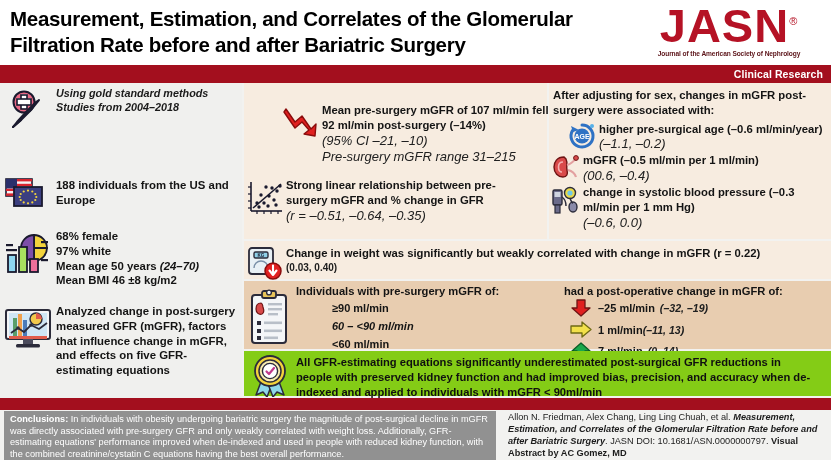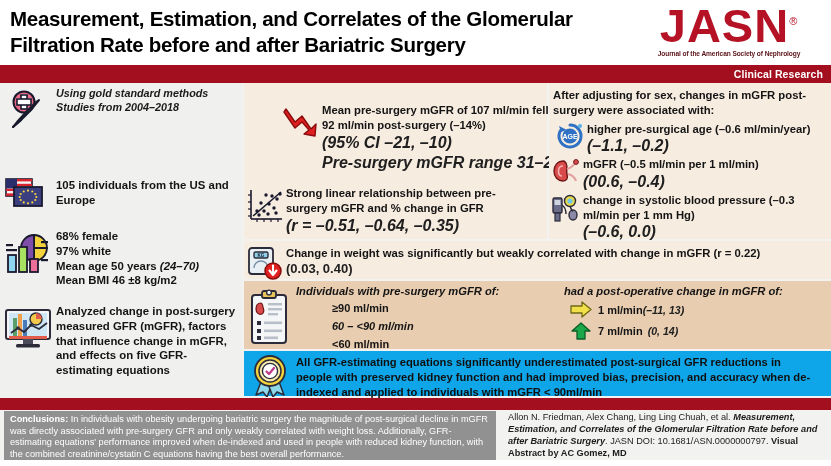--- a/index.html
+++ b/index.html
@@ -54,40 +54,40 @@
   .band-weight{
     position:absolute;left:244px;top:241px;width:587px;height:38px;
     background:#f7ece0;
   }
   .band-table{
     position:absolute;left:244px;top:281px;width:587px;height:68px;
     background:#e8cdb0;
   }
   .band-equations{
     position:absolute;left:244px;top:351px;width:587px;height:45px;
-    background:#0ea5e9;
+    background:#84cc16;
   }
 
   
   .lblock{position:absolute;display:flex;align-items:flex-start;}
   .licon{width:56px;flex:0 0 56px;display:flex;justify-content:center;padding-top:2px;}
   .ltext{font-size:11.4px;font-weight:bold;color:#141414;line-height:1.30;}
   .ltext .it{font-style:italic;font-weight:bold;}
   .sub-it{font-size:10.8px;font-style:italic;font-weight:bold;color:#1a1a1a;line-height:1.28;}
 
   
   .mtext{font-size:11.3px;font-weight:bold;color:#141414;line-height:1.31;}
-  .mnote{font-size:16px;font-style:italic;font-weight:bold;color:#202020;line-height:1.30;}
-  .mnote-n{font-size:13px;font-weight:bold;color:#202020;line-height:1.30;}
+  .mnote{font-size:13px;font-style:italic;font-weight:normal;color:#202020;line-height:1.30;}
+  .mnote-n{font-size:10px;font-weight:bold;color:#202020;line-height:1.30;}
 
   .rowflex{display:flex;align-items:flex-start;}
   .ricon{width:42px;flex:0 0 42px;display:flex;justify-content:center;}
 
   
-  .tbl-head{font-size:11.2px;font-weight:bold;color:#141414;font-style:italic;}
+  .tbl-head{font-size:11.2px;font-weight:bold;color:#141414;}
   .tbl-cell{font-size:11.0px;font-weight:bold;color:#141414;}
   .tbl-ci{font-size:10.6px;font-style:italic;font-weight:bold;color:#202020;}
 
   
   .eqtext{font-size:11.2px;font-weight:bold;color:#101010;line-height:1.33;}
 
   
   .footbar{position:absolute;left:0;top:398px;width:831px;height:12px;background:#a30f1e;}
   .foot-grey{
     position:absolute;left:4px;top:411px;width:492px;height:51px;background:#919191;
@@ -158,21 +158,21 @@
               <circle cx="28.3" cy="27.4" r="1.1"></circle>
             <circle cx="24" cy="28.3" r="1.1"></circle>
               <circle cx="19.7" cy="27.4" r="1.1"></circle>
             <circle cx="16.7" cy="25" r="1.1"></circle>
               <circle cx="15.7" cy="22" r="1.1"></circle>
             <circle cx="16.7" cy="19" r="1.1"></circle>
               <circle cx="19.7" cy="16.5" r="1.1"></circle>
           </g>
         </svg>
       </div>
-      <div class="ltext" style="width:176px;padding-top:5px;">105 individuals from the US and Europe</div>
+      <div class="ltext" style="width:176px;padding-top:5px;">188 individuals from the US and Europe</div>
     </div>
 
     <div class="lblock" style="left:0;top:144px;width:242px;">
       <div class="licon">
         <svg width="48" height="46" viewBox="0 0 48 46">
           <path d="M30 6 A13 13 0 0 1 43 19 L30 19 Z" fill="#f2d33c" stroke="#1a1a2e" stroke-width="1.8"></path>
           <path d="M43 19 A13 13 0 0 1 30 32 L30 19 Z" fill="#f2d33c" stroke="#1a1a2e" stroke-width="1.8"></path>
           <path d="M30 32 A13 13 0 0 1 17 19 A13 13 0 0 1 30 6 Z" fill="#7d4fa8" stroke="#1a1a2e" stroke-width="1.8"></path>
           <rect x="4" y="26" width="8" height="17" fill="#8fd7f0" stroke="#1a1a2e" stroke-width="1.8"></rect>
           <rect x="15" y="18" width="8" height="25" fill="#a8e05f" stroke="#1a1a2e" stroke-width="1.8"></rect>
@@ -263,21 +263,21 @@
       <div>
         <div class="mtext" style="width:250px;">Strong linear relationship between pre-surgery mGFR and % change in GFR</div>
         <div class="mnote">(r = –0.51, –0.64, –0.35)</div>
       </div>
     </div>
   </div>
 
   <div class="col-right">
     <div class="mtext" style="padding:5px 8px 0 4px;width:268px;">After adjusting for sex, changes in mGFR post-surgery were associated with:</div>
 
-    <div class="rowflex" style="padding:4px 4px 0 4px;">
+    <div class="rowflex" style="padding:4px 4px 0 16px;">
       <div class="ricon" style="width:34px;flex:0 0 34px;">
         <svg width="30" height="28" viewBox="0 0 30 28">
           <path d="M15 3 A11 11 0 1 1 5.5 8.5" fill="none" stroke="#2f72c4" stroke-width="3" stroke-linecap="round"></path>
           <path d="M4 4 L6 10 L12 8 Z" fill="#2f72c4"></path>
           <circle cx="15" cy="14" r="7.6" fill="#2f72c4"></circle>
           <text x="15" y="17.4" font-size="7" fill="#ffffff" text-anchor="middle" font-family="Liberation Sans, sans-serif" font-weight="bold">AGE</text>
           <circle cx="25" cy="4" r="2" fill="#56b0e8"></circle>
         </svg>
       </div>
       <div>
@@ -368,20 +368,29 @@
       <div style="flex:0 0 268px;">
         <div class="tbl-head">Individuals with pre-surgery mGFR of:</div>
         <div class="tbl-cell" style="padding-left:36px;padding-top:5px;">≥90 ml/min</div>
         <div class="tbl-cell" style="padding-left:36px;padding-top:6px;font-style:italic;">60 – &lt;90 ml/min</div>
         <div class="tbl-cell" style="padding-left:36px;padding-top:6px;">&lt;60 ml/min</div>
       </div>
 
       <div style="flex:1;">
         <div class="tbl-head">had a post-operative change in mGFR of:</div>
 
+        <div style="display:flex;align-items:center;padding-top:2px;">
+          <span style="width:34px;display:flex;justify-content:center;">
+            <svg width="20" height="18" viewBox="0 0 20 18">
+              <path d="M6 1 H14 V9 H19 L10 17 L1 9 H6 Z" fill="#e02020" stroke="#6e1414" stroke-width="1.3" stroke-linejoin="round"></path>
+            </svg>
+          </span>
+          <span class="tbl-cell">–25 ml/min</span>
+          <span class="tbl-ci" style="padding-left:5px;">(–32, –19)</span>
+        </div>
 
         <div style="display:flex;align-items:center;padding-top:4px;">
           <span style="width:34px;display:flex;justify-content:center;">
             <svg width="22" height="17" viewBox="0 0 22 17">
               <path d="M1 5 H12 V1 L21 8.5 L12 16 V12 H1 Z" fill="#f2e04a" stroke="#6e6a14" stroke-width="1.3" stroke-linejoin="round"></path>
             </svg>
           </span>
           <span class="tbl-cell">1 ml/min</span>
           <span class="tbl-ci" style="">(–11, 13)</span>
         </div>

